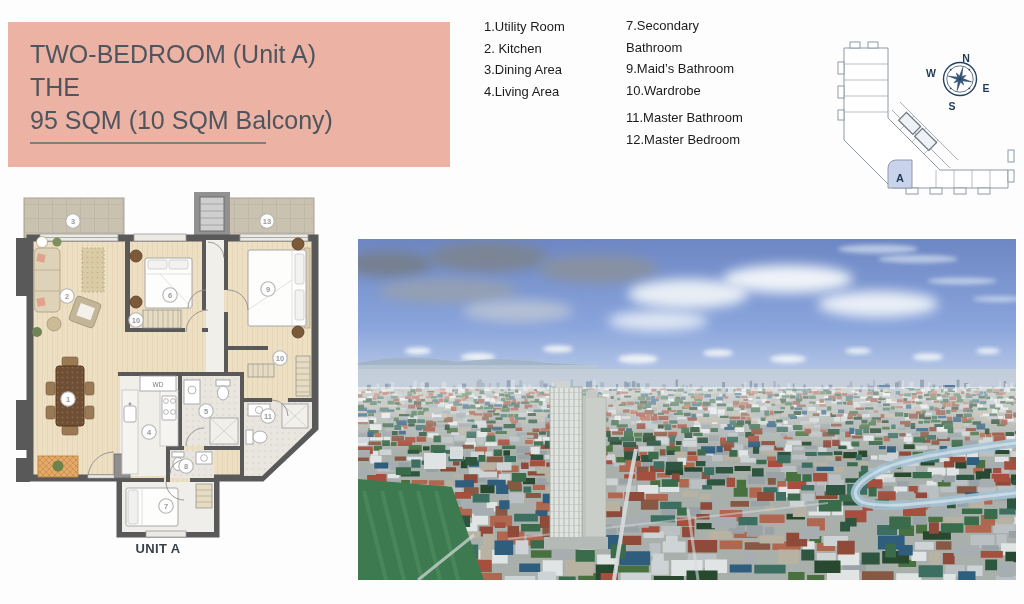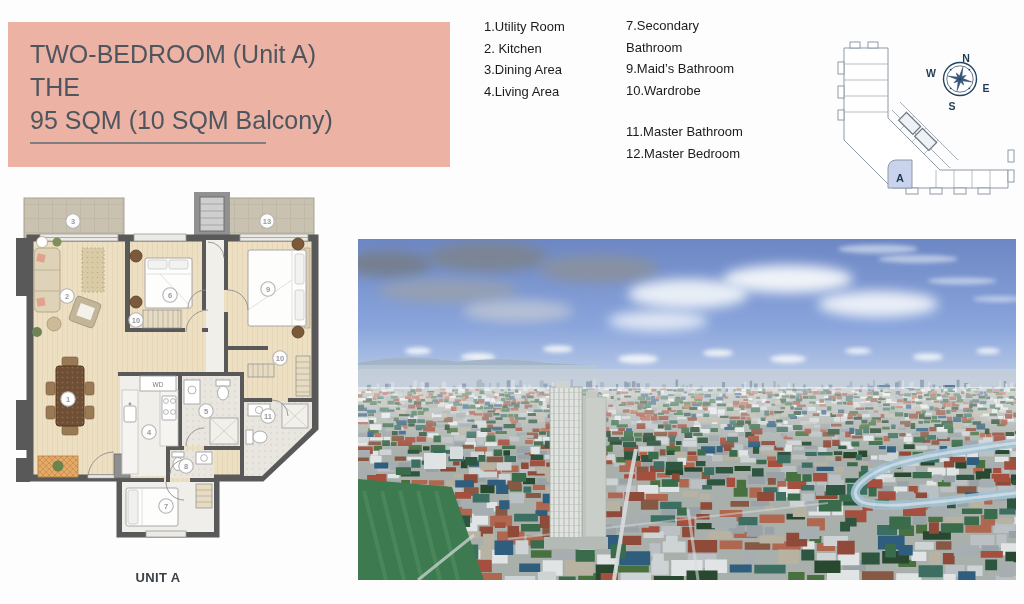--- a/index.html
+++ b/index.html
@@ -6,24 +6,24 @@
   .canvas{position:relative;width:1024px;height:604px;background:#fdfdfd;overflow:hidden;
           font-family:"Liberation Sans", sans-serif;}
   .title-block{position:absolute;left:8px;top:22px;width:442px;height:145px;
                background:#ecb2a3;color:#4e555e;box-sizing:border-box;padding:16px 0 0 22px;
                font-size:25px;line-height:33px;font-weight:500;}
   .title-underline{width:236px;height:2px;background:#7f7f7f;margin-top:5px;}
   .legend{position:absolute;color:#1b1b1b;font-size:13px;line-height:21.5px;}
   .legend-col1{left:484px;top:16px;width:150px;}
   .legend-col2{left:626px;top:15px;width:185px;}
   .legend-item{white-space:pre-line;display:block;}
-  .legend-group2{margin-top:20px;}
+  .legend-group2{margin-top:6px;}
   .plate-wrap{position:absolute;left:822px;top:22px;width:200px;height:176px;}
   .floorplan-wrap{position:absolute;left:10px;top:190px;width:320px;height:360px;}
-  .unit-label{position:absolute;left:98px;top:570px;width:120px;text-align:center;
+  .unit-label{position:absolute;left:98px;top:541px;width:120px;text-align:center;
               font-size:13px;font-weight:bold;color:#3b4148;letter-spacing:.4px;}
   .photo-wrap{position:absolute;left:358px;top:239px;width:658px;height:341px;}
   svg{display:block;}
   svg text{font-family:"Liberation Sans", sans-serif;}
   .marker circle{fill:#fdfdfd;stroke:#b5b5b5;stroke-width:1.1;}
   .marker text{fill:#9a9a9a;font-size:7.5px;font-weight:bold;text-anchor:middle;}
   .wall{fill:#595959;}
   .doorarc{fill:none;stroke:#8f8f8f;stroke-width:0.9;}
   .fix{fill:#ffffff;stroke:#9a9a9a;stroke-width:0.8;}
   .comb{fill:#e8dcc0;stroke:#8a8a8a;stroke-width:0.7;}

